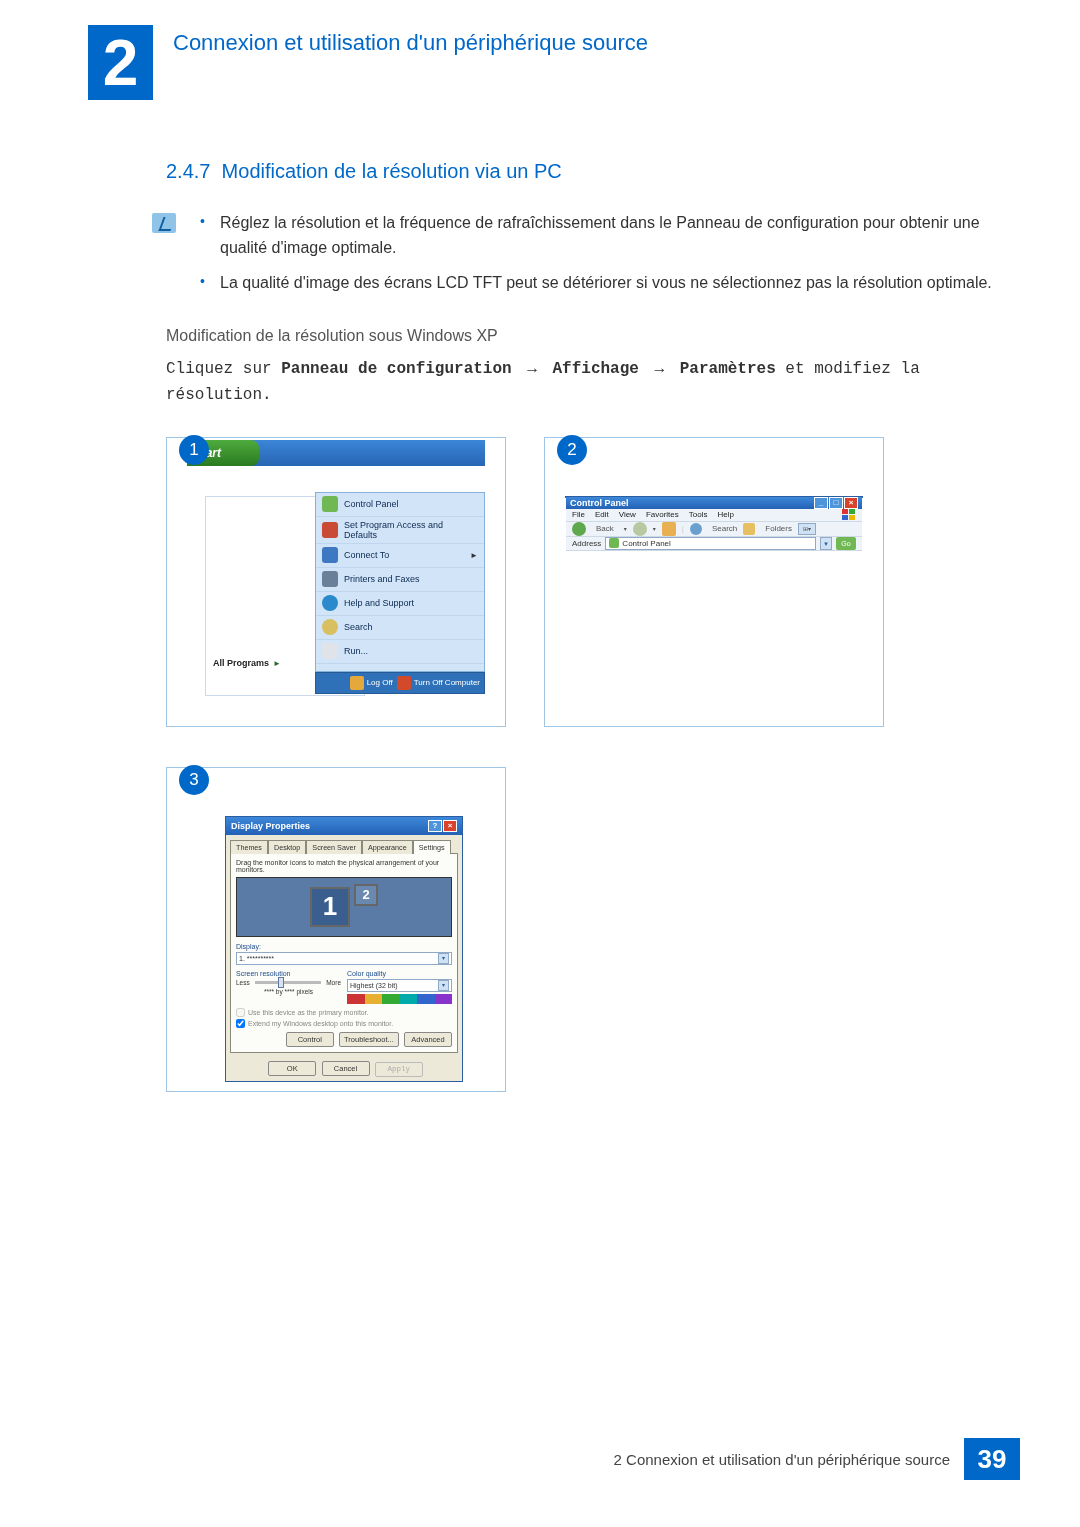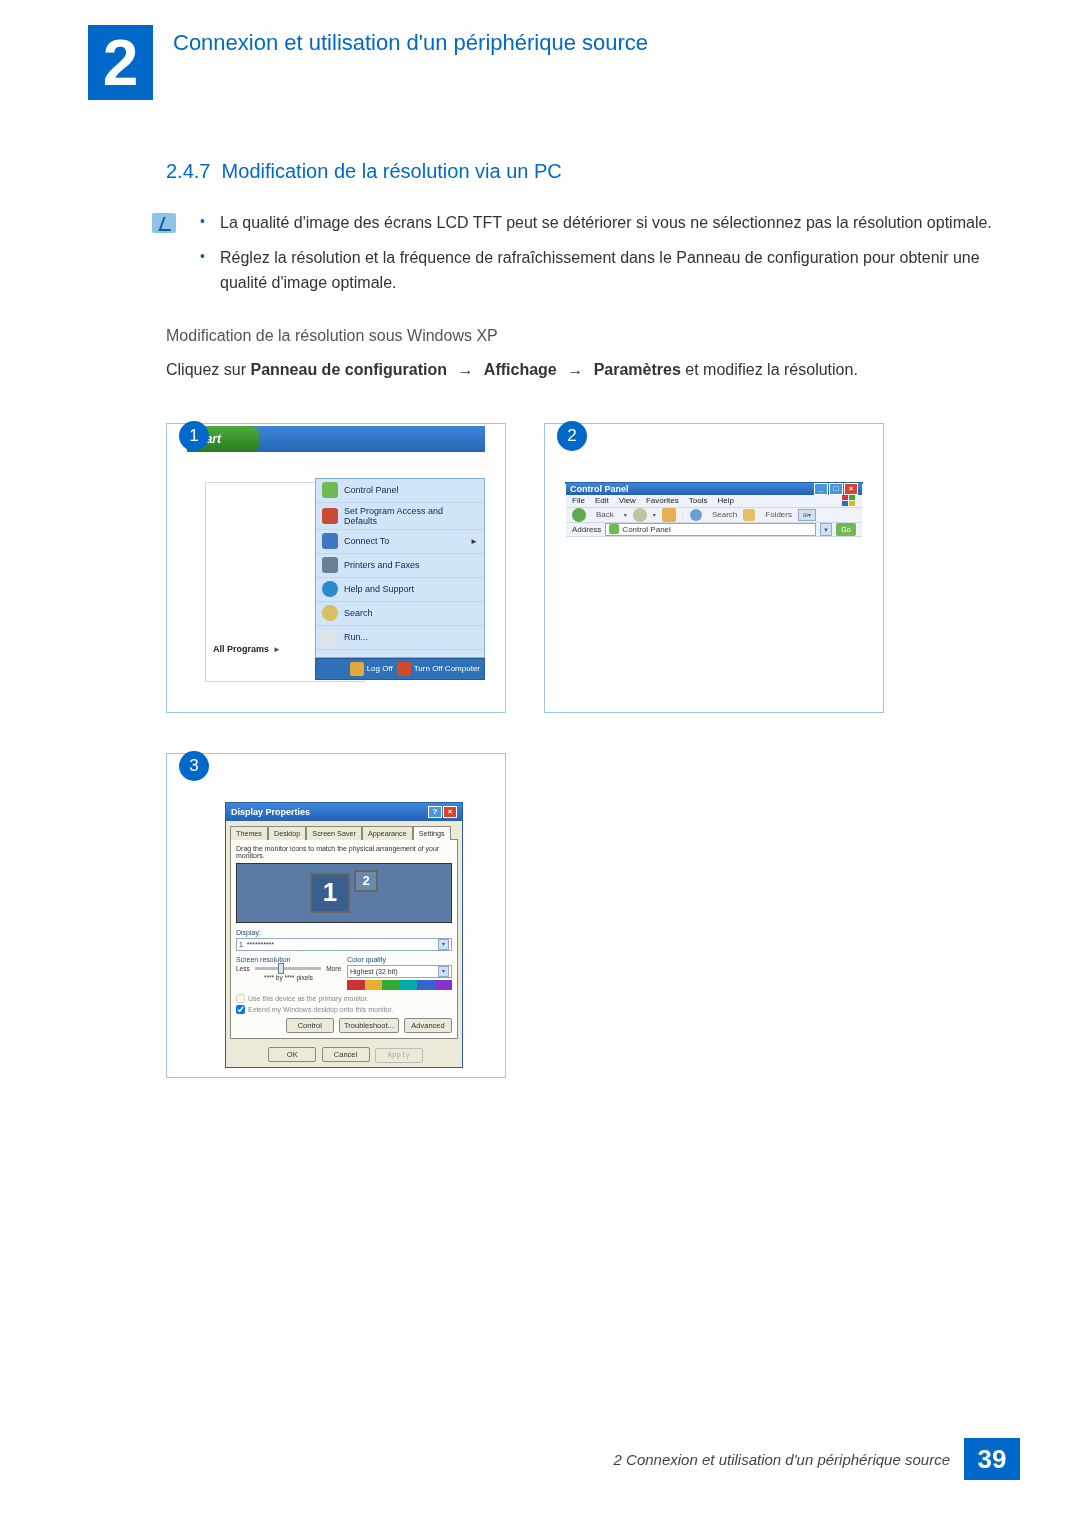--- a/index.html
+++ b/index.html
@@ -98,21 +98,22 @@
   }
   .sub-caption {
     font-size: 16px;
     color: #555;
     margin: 22px 0 12px 0;
   }
   .instruction {
     font-size: 16px;
     color: #333;
     line-height: 1.6;
-    margin-bottom: 40px;
+    margin-bottom: 28px;
+    font-family: Liberation Mono, monospace;
   }
   .instruction .bold { font-weight: bold; }
   .arrow { margin: 0 6px; }
 
   .figure-row {
     display: flex;
     gap: 38px;
     margin-bottom: 40px;
   }
   .figure {
@@ -430,21 +431,20 @@
     display: flex;
     align-items: stretch;
     justify-content: flex-end;
   }
   .footer-text {
     display: flex;
     align-items: center;
     padding-right: 14px;
     font-size: 15px;
     color: #444;
-    font-style: italic;
   }
   .footer-page {
     width: 56px;
     background: #0068c9;
     color: #fff;
     display: flex;
     align-items: center;
     justify-content: center;
     font-size: 26px;
     font-weight: bold;
@@ -463,22 +463,22 @@
   </div>
 
   <div class="content">
     <h2 class="section-heading">
       <span>2.4.7</span>&nbsp;&nbsp;<span>Modification de la résolution via un PC</span>
     </h2>
 
     <div class="note-block">
       <span class="note-icon"></span>
       <ul class="bullet-list">
+        <li>Réglez la résolution et la fréquence de rafraîchissement dans le Panneau de configuration pour obtenir une qualité d'image optimale.</li>
         <li>La qualité d'image des écrans LCD TFT peut se détériorer si vous ne sélectionnez pas la résolution optimale.</li>
-        <li>Réglez la résolution et la fréquence de rafraîchissement dans le Panneau de configuration pour obtenir une qualité d'image optimale.</li>
       </ul>
     </div>
 
     <p class="sub-caption">Modification de la résolution sous Windows XP</p>
 
     <p class="instruction">
       <span>Cliquez sur </span><span class="bold">Panneau de configuration</span>
       <span class="arrow">→</span>
       <span class="bold">Affichage</span>
       <span class="arrow">→</span>

